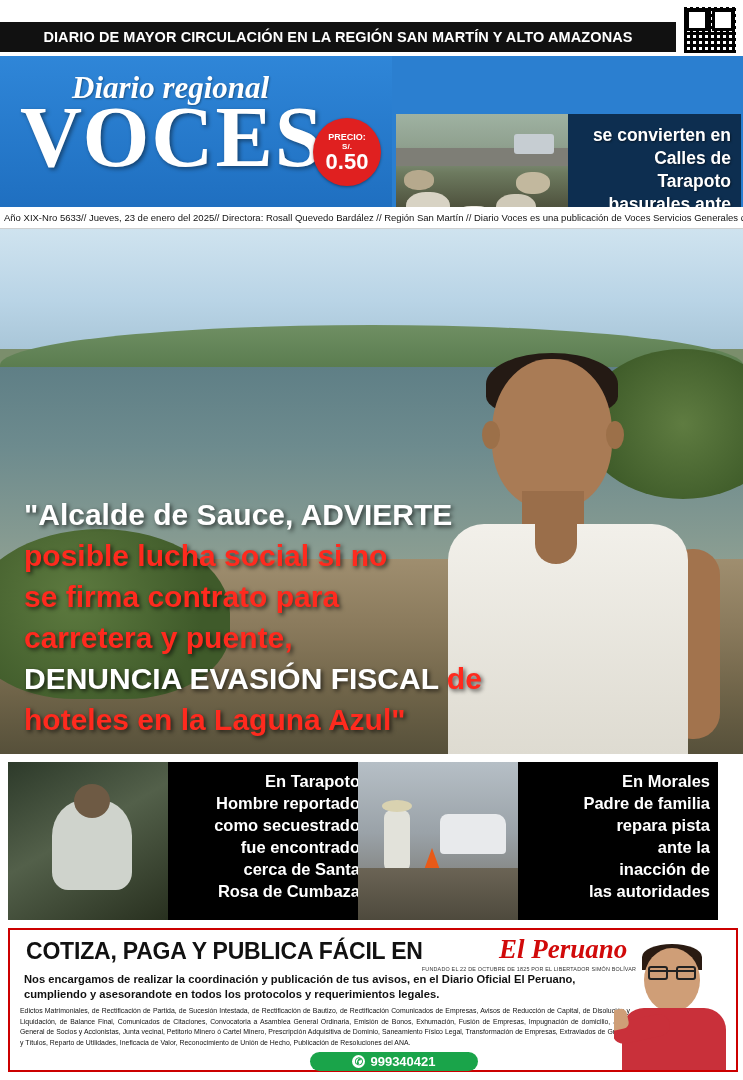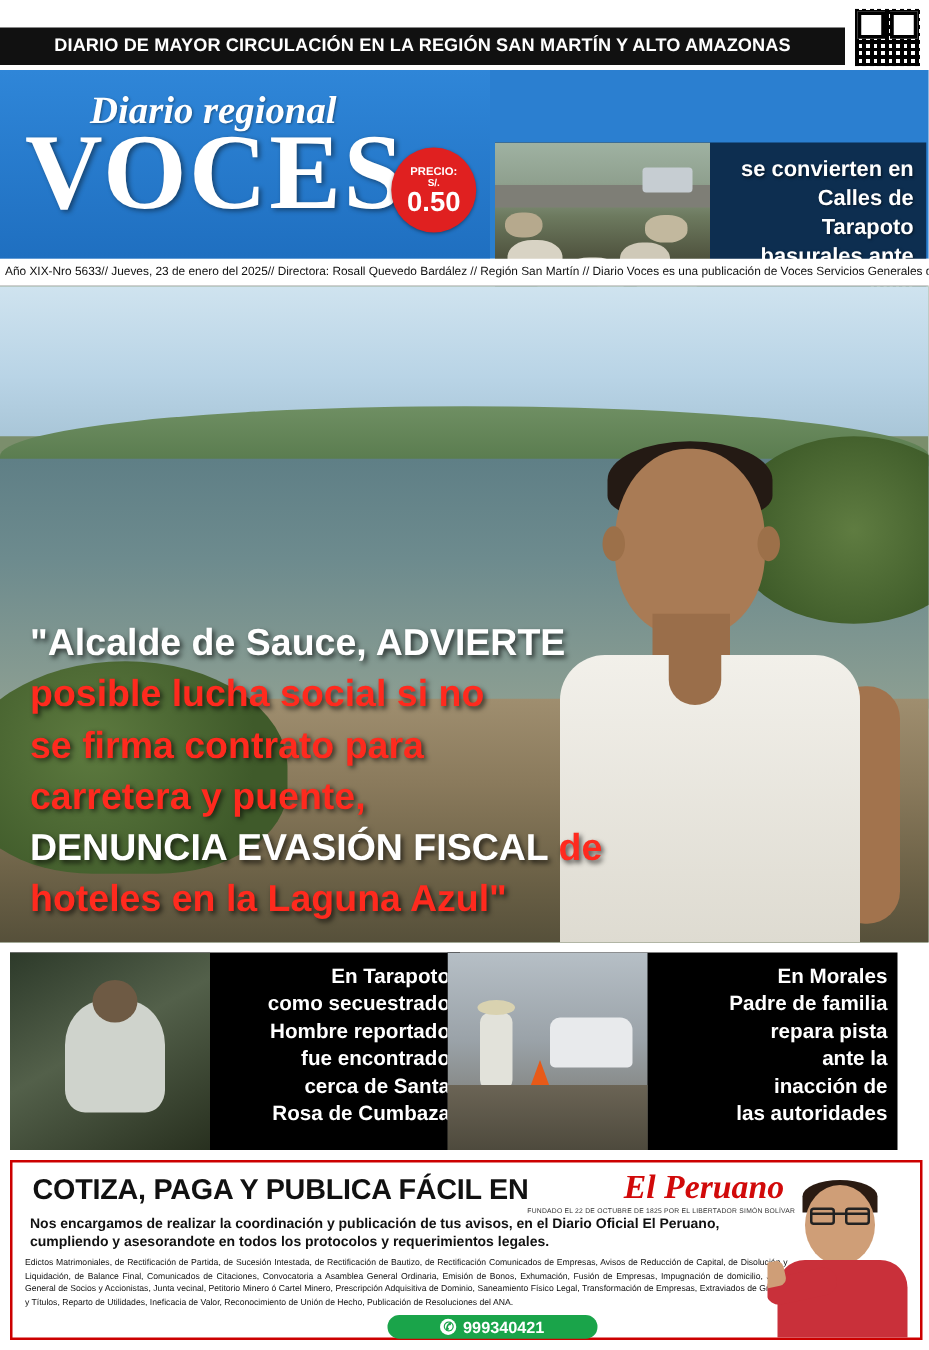--- a/index.html
+++ b/index.html
@@ -332,22 +332,22 @@
 
   </div>
 
   <div class="story story-left">
     <div class="photo ph-night">
       <div class="figure"></div>
       <div class="head"></div>
     </div>
     <div class="txt">
       <div>En Tarapoto</div>
+      <div>Hombre reportado</div>
       <div>como secuestrado</div>
-      <div>Hombre reportado</div>
       <div>fue encontrado</div>
       <div>cerca de Santa</div>
       <div>Rosa de  Cumbaza</div>
     </div>
   </div>
 
   <div class="story story-right">
     <div class="photo ph-road">
       <div class="car"></div>
       <div class="worker"></div>

